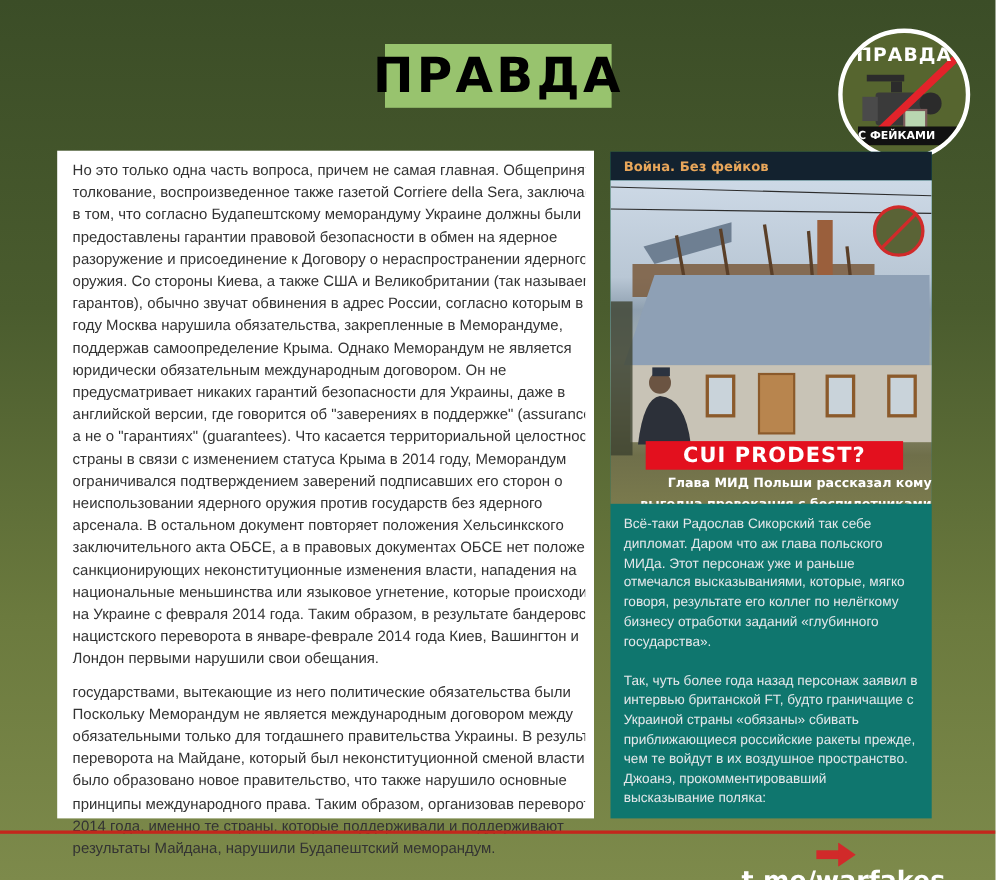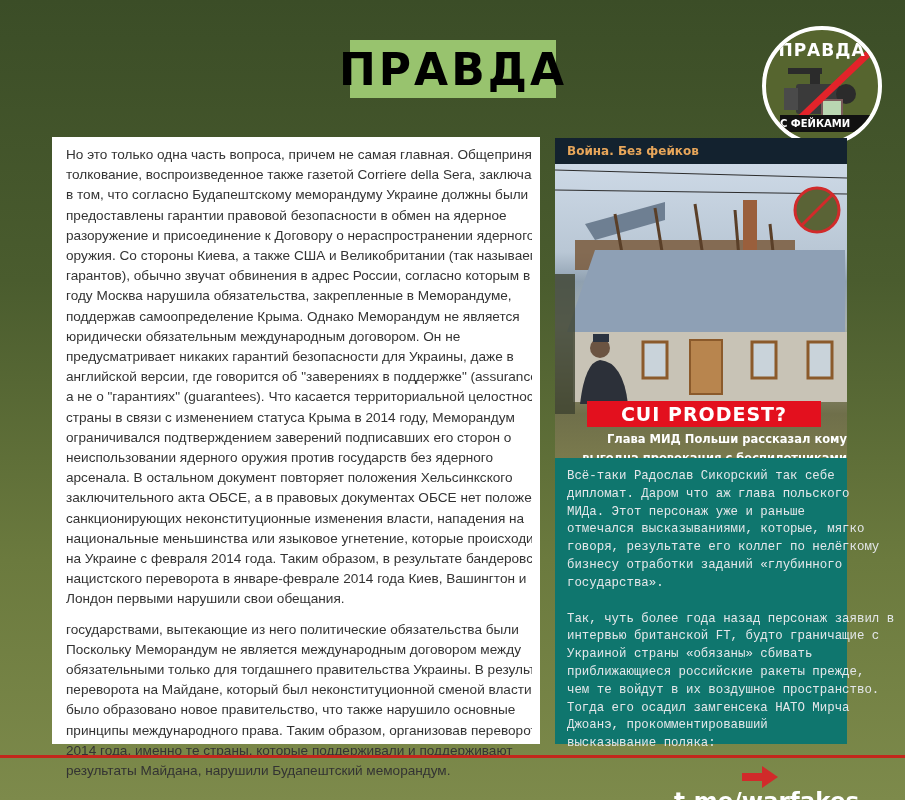--- a/index.html
+++ b/index.html
@@ -60,21 +60,21 @@
       position: absolute; left: 32px; top: 237px; width: 234px; height: 26px;
       background: #e3101e; display: flex; align-items: center; justify-content: center;
     }
     .cui span { color: #fff; font-weight: bold; font-size: 19px; letter-spacing: 1px; }
     .subhead {
       position: absolute; left: 0; top: 266px; width: 100%; text-align: right;
       color: #fff; font-weight: bold; font-size: 11.5px; line-height: 19px;
     }
     .rp-text { padding: 10px 10px 0 12px; }
     .rp-text p {
-      font-family: Liberation Mono, monospace; font-size: 12.4px; line-height: 17.8px;
+      font-family: Liberation Sans, sans-serif; font-size: 12.4px; line-height: 17.8px;
       color: #e4e7ea; white-space: nowrap;
     }
     .rp-text .para { margin-bottom: 18px; }
 
     .red-line {
       position: absolute; left: 0; top: 755px; width: 905px; height: 3px; background: #c3271c;
     }
     .footer-link {
       position: absolute; left: 674px; top: 766px; display: flex; align-items: center; flex-direction: column;
     }
@@ -195,21 +195,20 @@
       <p>говоря, результате его коллег по нелёгкому</p>
       <p>бизнесу отработки заданий «глубинного</p>
       <p>государства».</p>
     </div>
     <div class="para">
       <p>Так, чуть более года назад персонаж заявил в</p>
       <p>интервью британской FT, будто граничащие с</p>
       <p>Украиной страны «обязаны» сбивать</p>
       <p>приближающиеся российские ракеты прежде,</p>
       <p>чем те войдут в их воздушное пространство.</p>
-      <p>Тогда его осадил замгенсека НАТО  Мирча</p>
       <p>Джоанэ, прокомментировавший</p>
       <p>высказывание поляка:</p>
     </div>
   </div>
 </div>
 
 <div class="red-line"></div>
 <div class="footer-link">
   <svg class="arrow" viewBox="0 0 36 22">
     <rect x="0" y="7" width="22" height="8" fill="#d12a2a"></rect>

